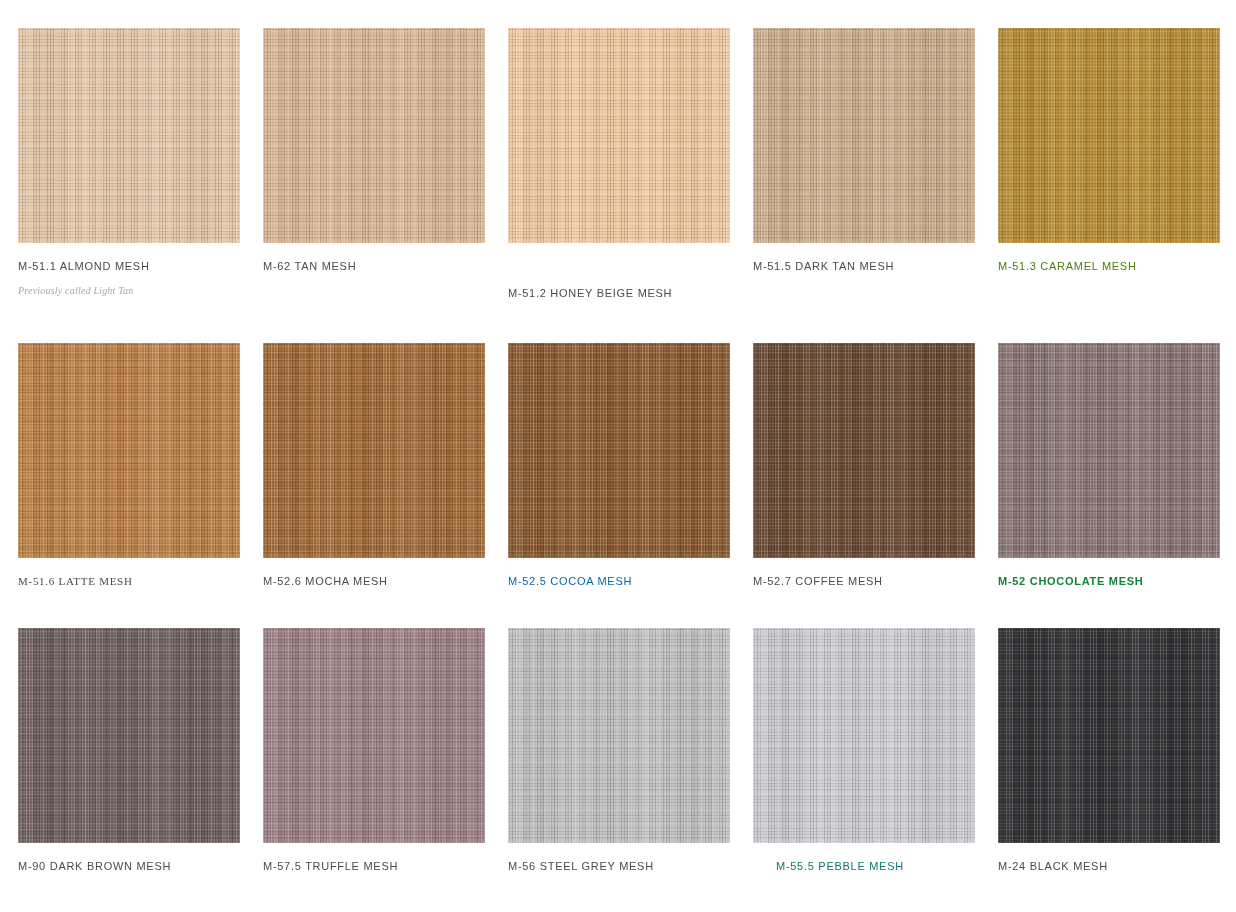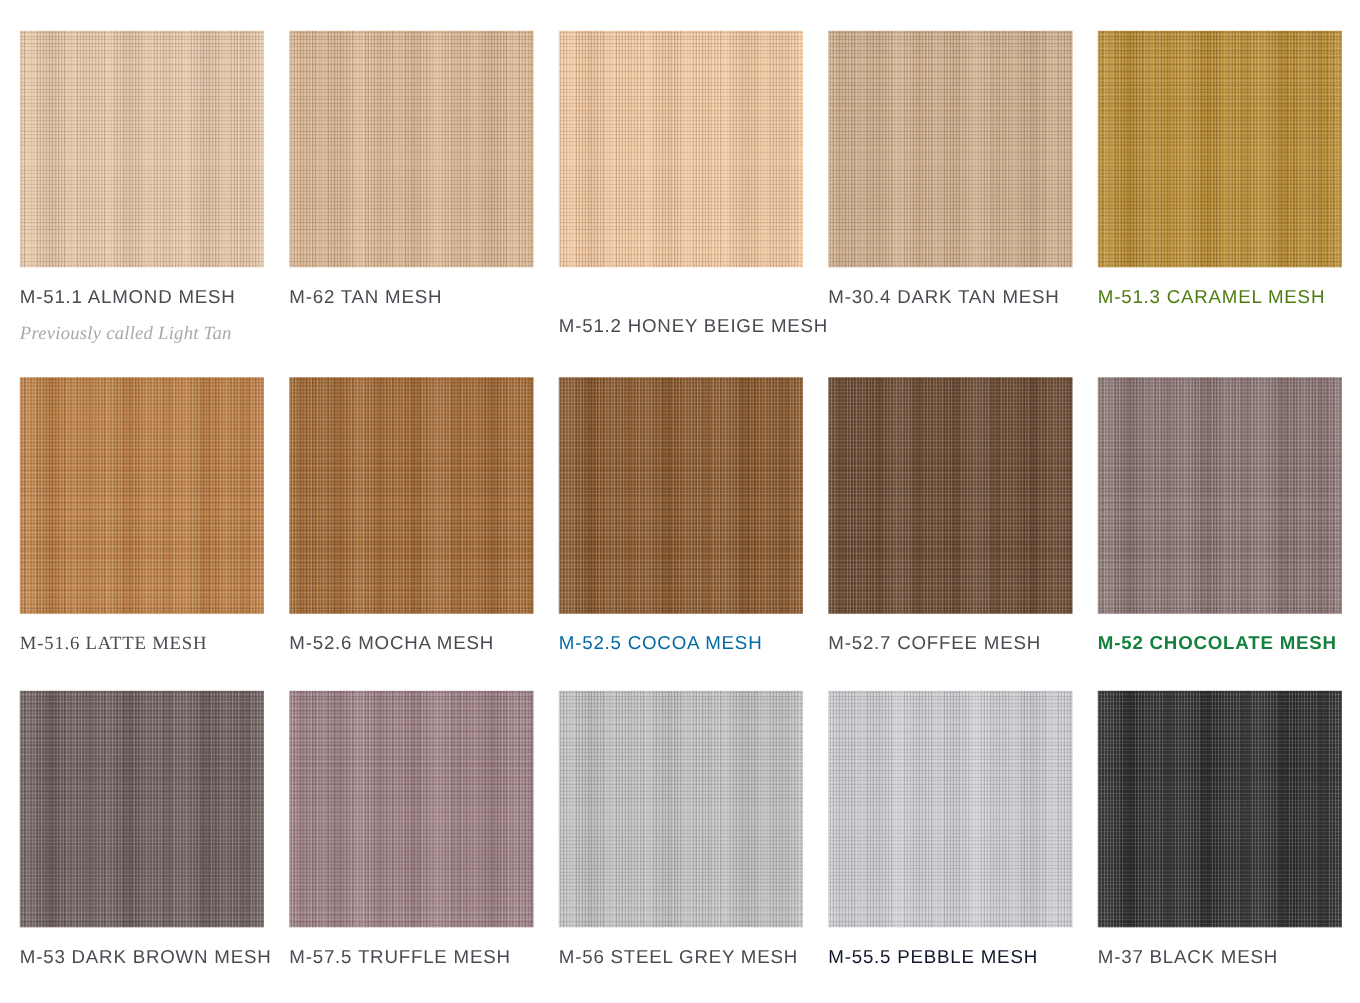--- a/index.html
+++ b/index.html
@@ -114,30 +114,30 @@
         rgba(0,0,0,0.025) 47%,
         rgba(255,255,255,0.050) 63%,
         rgba(0,0,0,0.030) 80%,
         rgba(255,255,255,0.040) 100%
       );
     pointer-events: none;
   }
 
   .swatch-label {
     margin-top: 17px;
-    font-size: 17px;
+    font-size: 11px;
     letter-spacing: 0.72px;
     color: #4a4a52;
     font-family: "Liberation Sans", sans-serif;
     white-space: nowrap;
   }
 
   .swatch-note {
     margin-top: 13px;
-    font-size: 17px;
+    font-size: 10px;
     font-style: italic;
     letter-spacing: 0.2px;
     color: #a8a8ae;
     font-family: "Liberation Serif", serif;
     white-space: nowrap;
   }
 </style>
 </head>
 <body>
 
@@ -171,21 +171,21 @@
       </div>
       <div class="swatch-label" style="color: rgb(74, 74, 82); margin-top: 44px;">M-51.2 HONEY BEIGE MESH</div>
     </div>
 
     <div class="swatch-cell">
       <div class="swatch-chip" style="background-color: rgb(207, 174, 140);">
         <div class="weave"></div>
         <div class="weave-checker"></div>
         <div class="sheen"></div>
       </div>
-      <div class="swatch-label" style="color: rgb(74, 74, 82);">M-30.4 DARK TAN MESH</div>
+      <div class="swatch-label" style="color: rgb(74, 74, 82);">M-51.5 DARK TAN MESH</div>
     </div>
 
     <div class="swatch-cell">
       <div class="swatch-chip" style="background-color: rgb(185, 140, 52);">
         <div class="weave"></div>
         <div class="weave-checker"></div>
         <div class="sheen"></div>
       </div>
       <div class="swatch-label" style="color: #4d7c0f;">M-51.3 CARAMEL MESH</div>
     </div>
@@ -234,21 +234,21 @@
       </div>
       <div class="swatch-label" style="color: #15803d; font-weight: bold;">M-52 CHOCOLATE MESH</div>
     </div>
 
     <div class="swatch-cell">
       <div class="swatch-chip" style="background-color: rgb(109, 95, 94);">
         <div class="weave"></div>
         <div class="weave-checker"></div>
         <div class="sheen"></div>
       </div>
-      <div class="swatch-label" style="color: rgb(74, 74, 82);">M-53 DARK BROWN MESH</div>
+      <div class="swatch-label" style="color: rgb(74, 74, 82);">M-90 DARK BROWN MESH</div>
     </div>
 
     <div class="swatch-cell">
       <div class="swatch-chip" style="background-color: rgb(157, 128, 134);">
         <div class="weave"></div>
         <div class="weave-checker"></div>
         <div class="sheen"></div>
       </div>
       <div class="swatch-label" style="color: rgb(74, 74, 82);">M-57.5 TRUFFLE MESH</div>
     </div>
@@ -261,26 +261,26 @@
       </div>
       <div class="swatch-label" style="color: rgb(74, 74, 82);">M-56 STEEL GREY MESH</div>
     </div>
 
     <div class="swatch-cell">
       <div class="swatch-chip" style="background-color: rgb(205, 205, 210);">
         <div class="weave"></div>
         <div class="weave-checker"></div>
         <div class="sheen"></div>
       </div>
-      <div class="swatch-label" style="color: #0f172a;">M-55.5 PEBBLE MESH</div>
+      <div class="swatch-label" style="color: #0f766e; margin-left: 23px;">M-55.5 PEBBLE MESH</div>
     </div>
 
     <div class="swatch-cell">
       <div class="swatch-chip" style="background-color: rgb(46, 47, 49);">
         <div class="weave"></div>
         <div class="weave-checker"></div>
         <div class="sheen"></div>
       </div>
-      <div class="swatch-label" style="color: rgb(74, 74, 82);">M-37 BLACK MESH</div>
+      <div class="swatch-label" style="color: rgb(74, 74, 82);">M-24 BLACK MESH</div>
     </div>
 
   </div>
 </div>
 
 </body></html>

